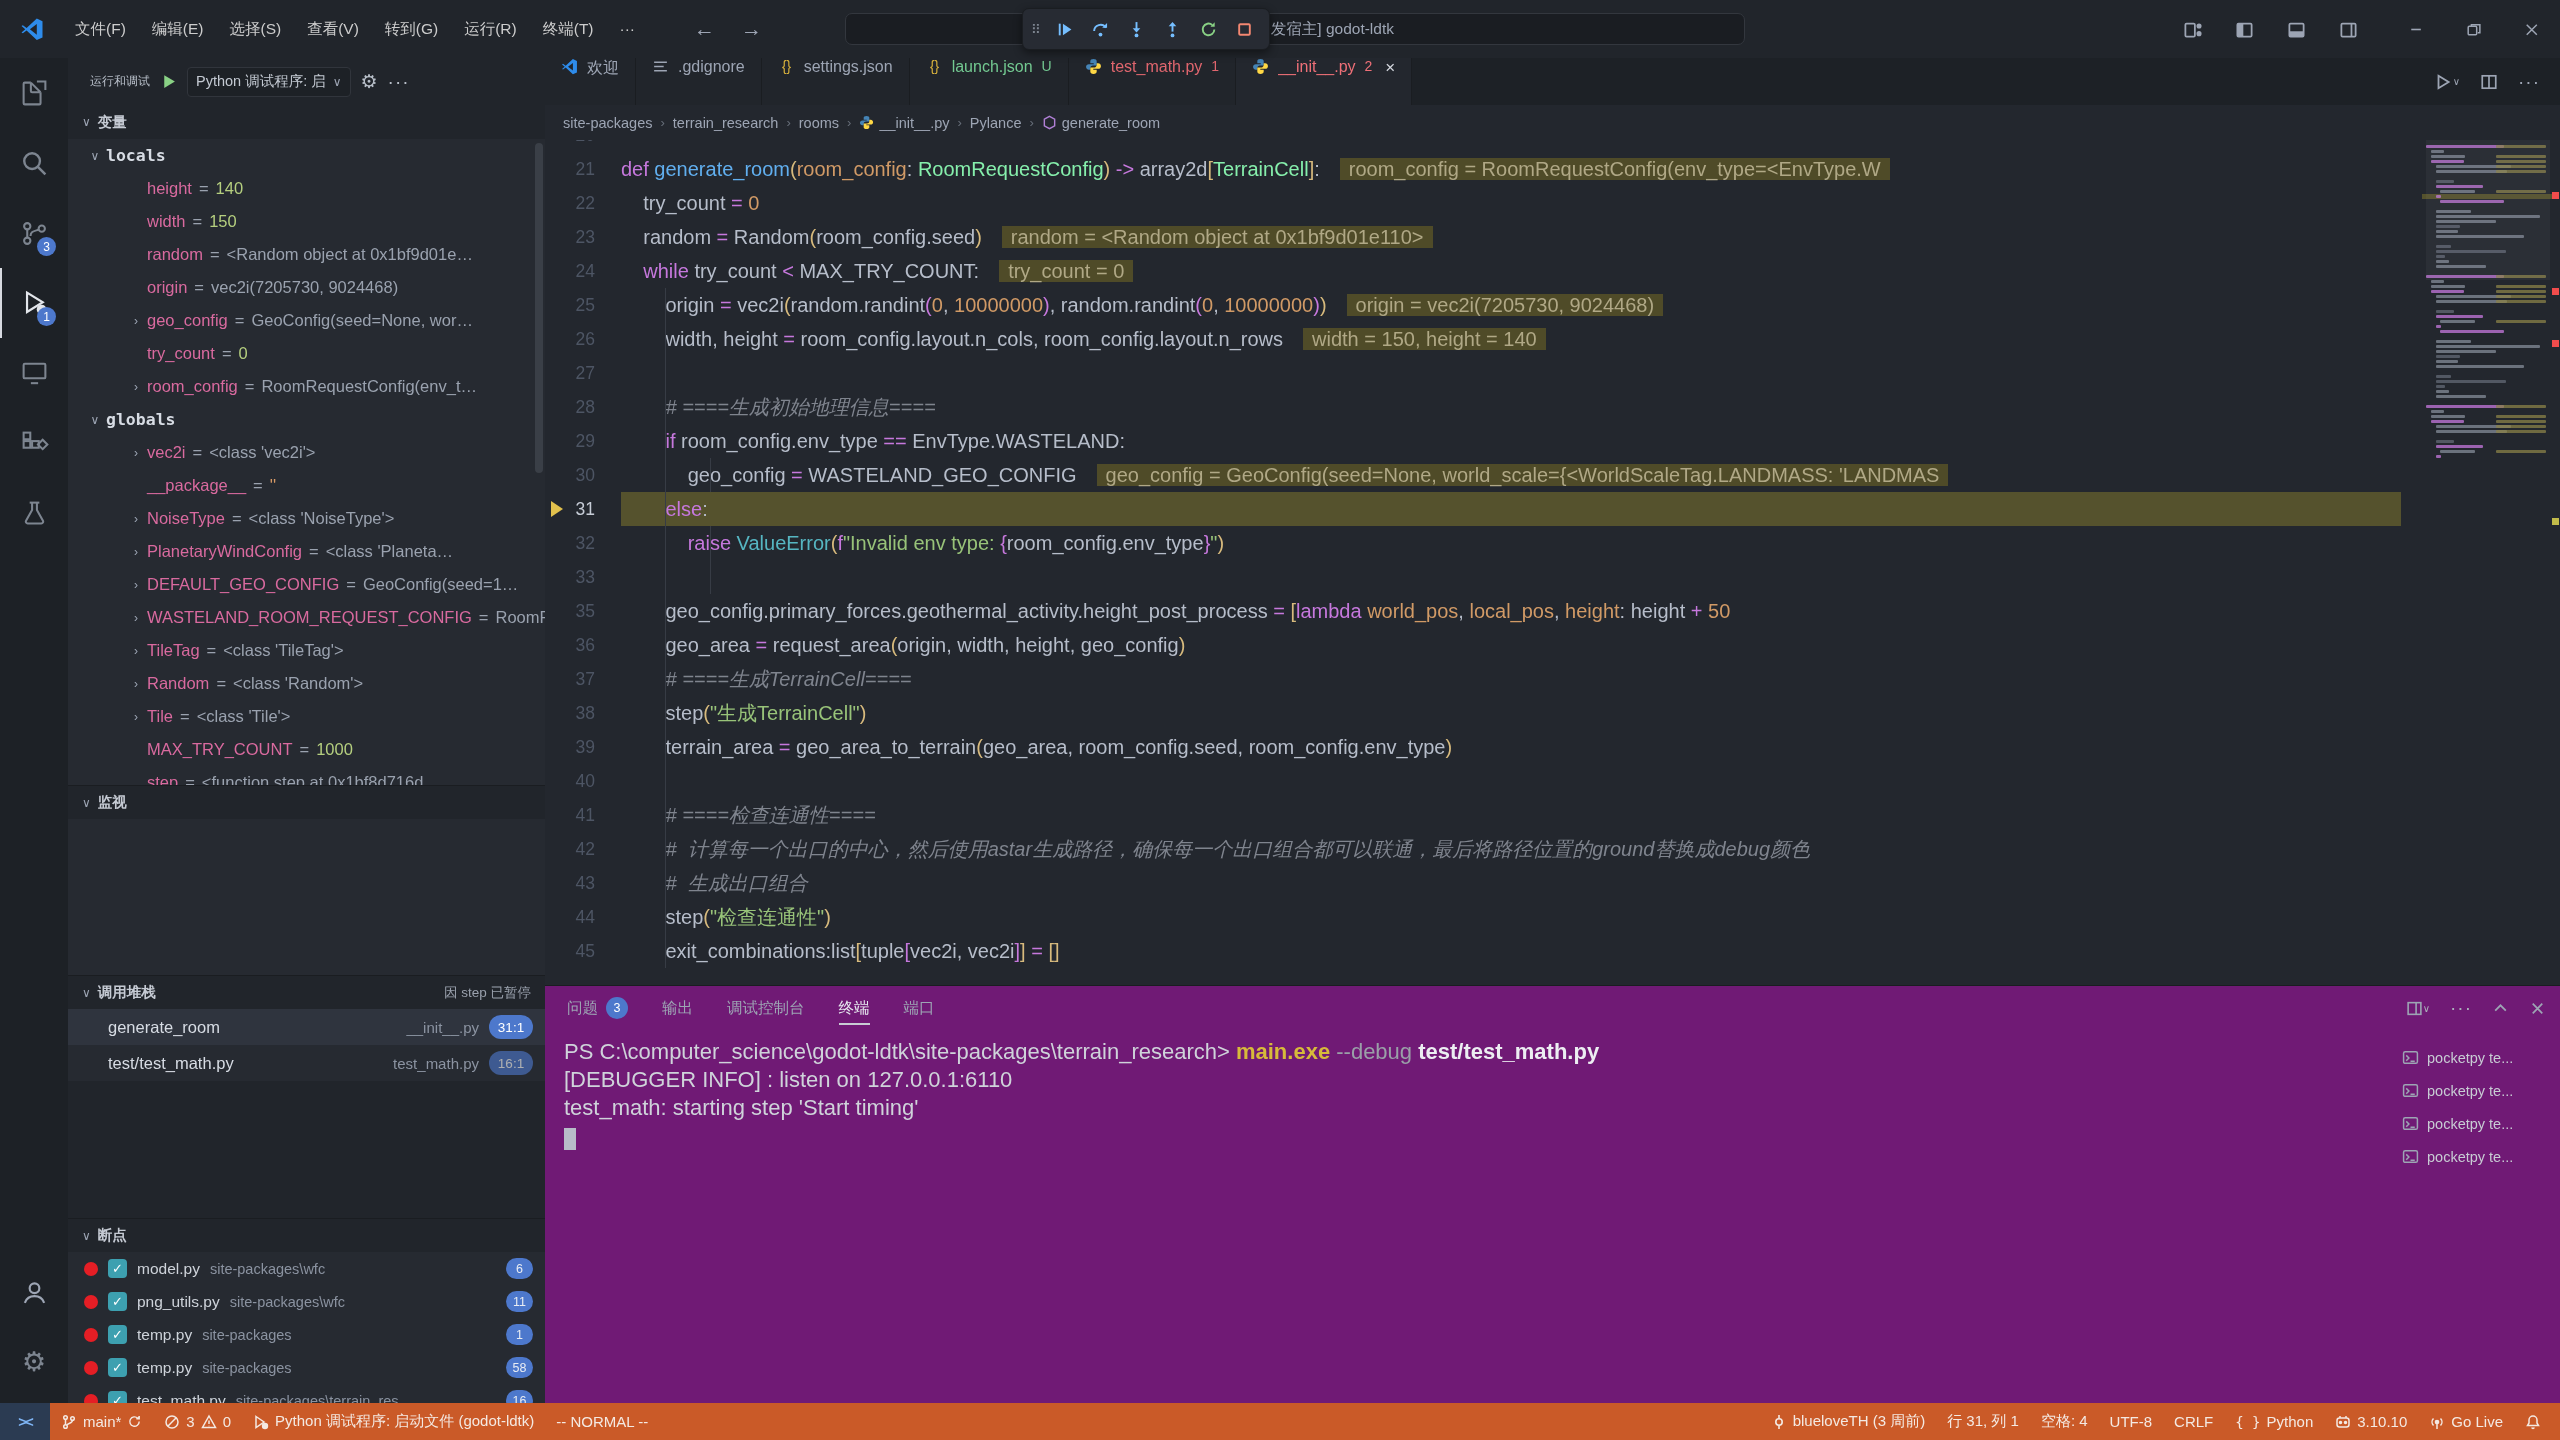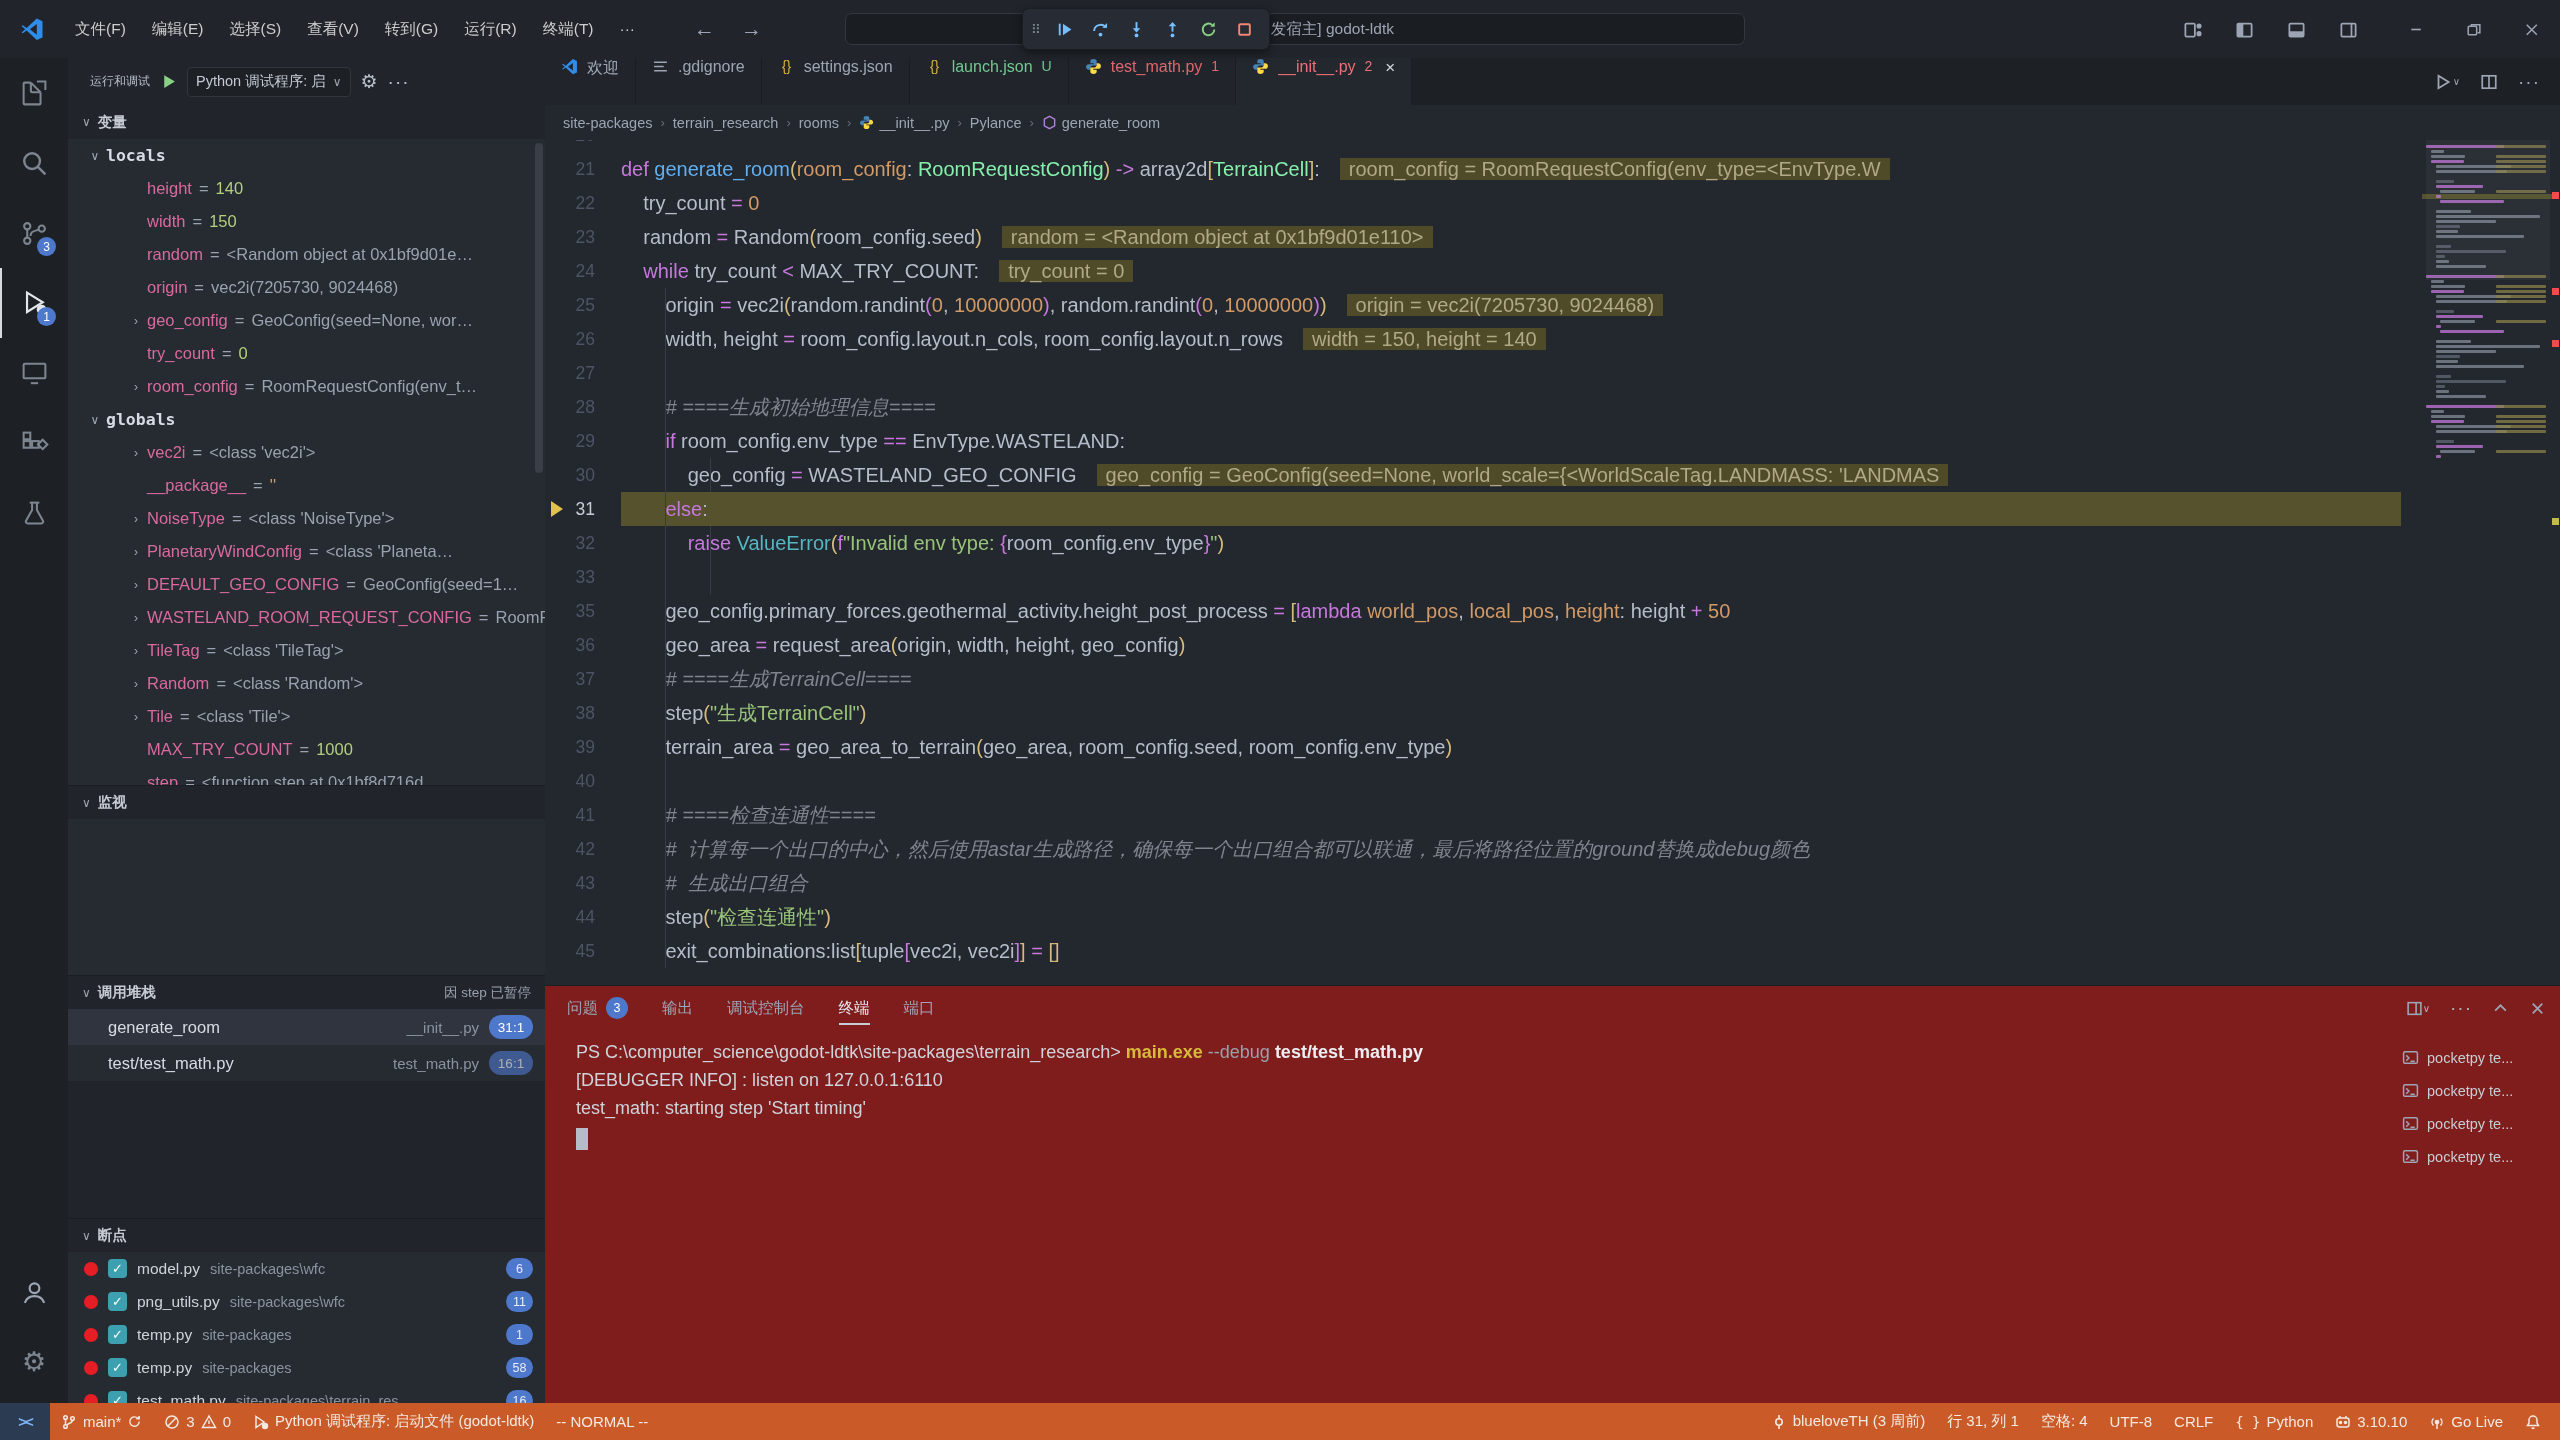--- a/index.html
+++ b/index.html
@@ -86,28 +86,28 @@
   .tk-str{color:#98c379}.tk-com{color:#7f848e;font-style:italic}.tk-txt{color:#b6bdca}
   .tk-op{color:#c678dd}.tk-p1{color:#d7ba7d}.tk-p2{color:#c678dd}.tk-cyan{color:#56b6c2}
   #minimap{position:absolute;right:10px;top:0;width:124px;height:330px;background:#23272e;}
   #minimap .mrow{height:3px;margin-bottom:2px;position:relative;}
   #minimap .mbar{position:absolute;top:0;height:3px;border-radius:1px;opacity:.75;}
   #minimap .mcur{position:absolute;left:-4px;right:-4px;top:-1px;height:5px;background:#55522d;}
   #mm-slider{position:absolute;right:0;top:0;width:124px;height:140px;background:rgba(150,160,175,.07);}
   #ruler{position:absolute;right:0;top:0;width:9px;height:845px;}
   #ruler .mark{position:absolute;right:1px;width:7px;height:7px;}
   
-  #panel{position:absolute;left:545px;top:985px;width:2015px;height:418px;background:#7f1d1d;border-top:1px solid #1a1d21;}
+  #panel{position:absolute;left:545px;top:985px;width:2015px;height:418px;background:#701a75;border-top:1px solid #1a1d21;}
   #panel-header{height:44px;display:flex;align-items:center;padding:0 14px 0 22px;}
   .ptab{display:flex;align-items:center;gap:8px;margin-right:34px;color:#9da5b4;font-size:15.5px;height:44px;position:relative;}
   .ptab.active{color:#e6e9ef;}
   .ptab.active::after{content:"";position:absolute;left:0;right:0;bottom:5px;height:2px;background:#c8ccd4;}
   .ptab .pbadge{width:22px;height:22px;border-radius:11px;background:#4d78cc;color:#fff;font-size:12.5px;display:flex;align-items:center;justify-content:center;}
   #panel-icons{margin-left:auto;display:flex;align-items:center;gap:20px;color:#aab1bb;}
-  #terminal{position:absolute;left:16px;top:52px;width:1850px;height:330px;padding-left:15px;font-family:"DejaVu Sans Mono",monospace;font-size:18px;line-height:28px;}
+  #terminal{position:absolute;left:4px;top:52px;width:1850px;height:330px;padding-left:15px;font-family:"DejaVu Sans Mono",monospace;font-size:22px;line-height:28px;}
   .t-w{color:#cfd3da}.t-y{color:#d7ba3a;font-weight:700}.t-d{color:#9aa0a8}.t-b{color:#eceef2;font-weight:700}
   #cursor{display:inline-block;width:12px;height:22px;background:#b7bdc8;vertical-align:middle;margin-top:4px;}
   #termlist{position:absolute;right:4px;top:55px;width:158px;}
   .term-item{height:33px;display:flex;align-items:center;gap:8px;color:#c8ccd4;font-size:14.5px;white-space:nowrap;overflow:hidden;padding-left:4px;}
   
   #statusbar{position:absolute;left:0;top:1403px;width:2560px;height:37px;background:#ca5a28;display:flex;align-items:center;color:#f4e9e2;font-size:15px;}
   #sb-remote{width:50px;height:37px;background:#2b3b52;display:flex;align-items:center;justify-content:center;color:#7fb5f5;font-weight:700;font-size:15px;letter-spacing:-2px;}
   .sb-item{display:flex;align-items:center;gap:6px;padding:0 11px;height:37px;white-space:nowrap;}
   #sb-right{margin-left:auto;display:flex;align-items:center;padding-right:8px;}
 </style>

